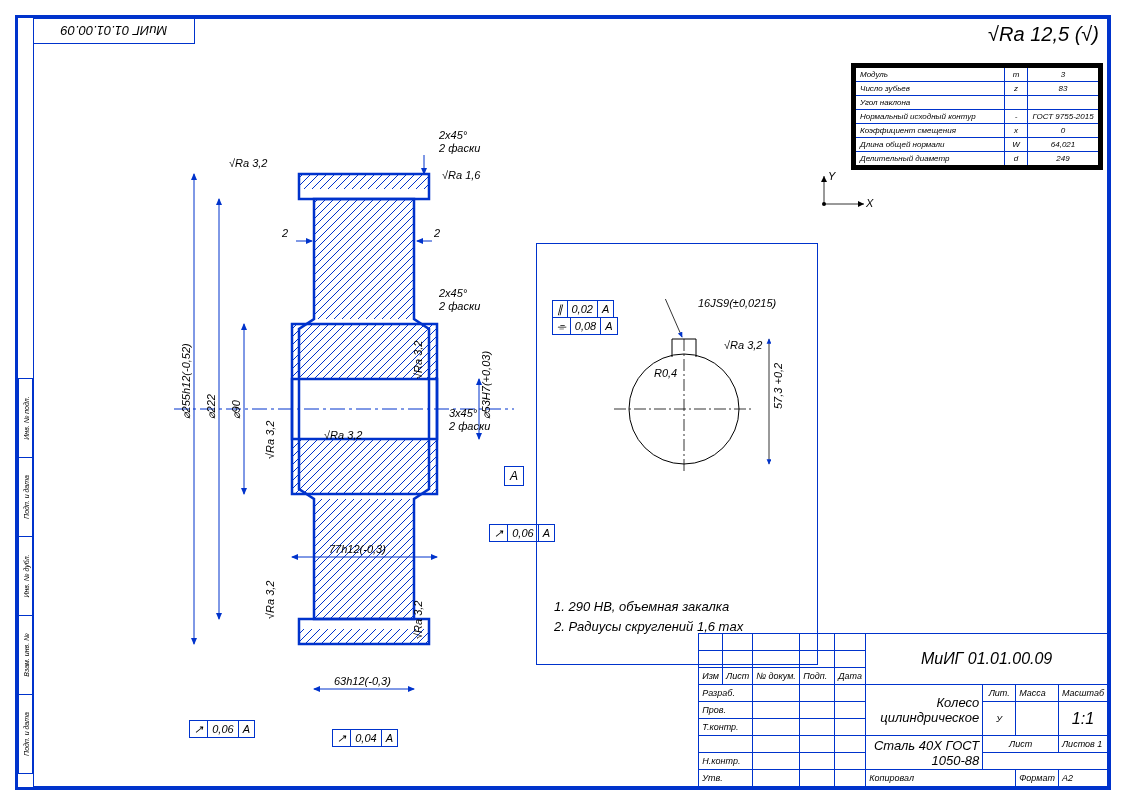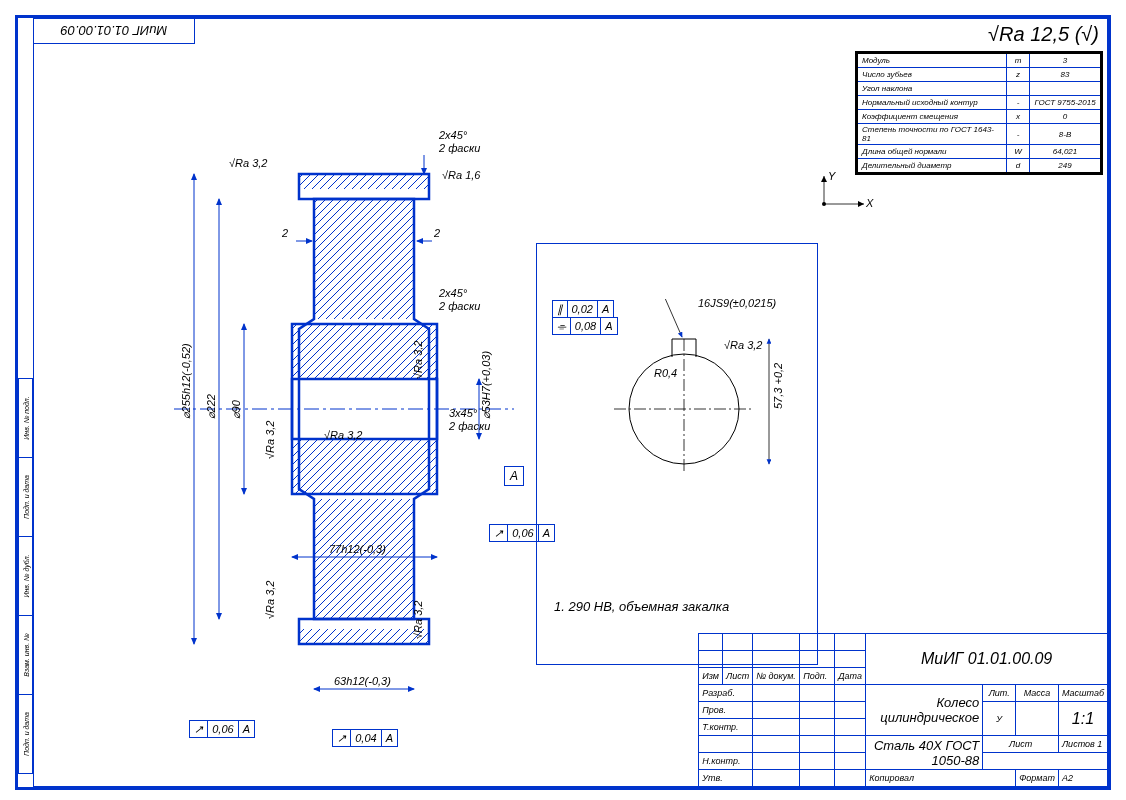--- a/index.html
+++ b/index.html
@@ -3,21 +3,21 @@
 <meta charset="utf-8">
 <style>
   html,body{margin:0;padding:0;width:1126px;height:800px;background:#fff;font-family:Arial,sans-serif;font-size:10px;color:#000;overflow:hidden}
   .frame{position:absolute;left:15px;top:15px;right:15px;bottom:10px;border:3px solid #0033cc}
   .frame-inner{position:absolute;left:15px;top:0;right:0;bottom:0;border:1px solid #0033cc}
   .topleft-box{position:absolute;left:-1px;top:-1px;width:160px;height:24px;border:1px solid #0033cc;display:flex;align-items:center;justify-content:center;transform:rotate(180deg);font-style:italic;font-size:13px}
   .left-tabs{position:absolute;left:-16px;top:360px;width:15px;bottom:0}
   .left-tabs .tab{border:1px solid #0033cc;margin-bottom:0;margin-top:-1px;height:78px;width:13px;background:#fff;position:relative}
   .left-tabs .tab span{position:absolute;left:50%;top:50%;transform:translate(-50%,-50%) rotate(-90deg);white-space:nowrap;font-size:7px;font-style:italic}
   .ra-top{position:absolute;right:8px;top:4px;font-style:italic;font-size:20px}
-  .param-table{position:absolute;right:4px;top:32px;border:3px solid #000000;border-collapse:collapse;font-size:8px;font-style:italic}
+  .param-table{position:absolute;right:4px;top:44px;border:5px solid #000000;border-collapse:collapse;font-size:8px;font-style:italic}
   .param-table td{border:1px solid #0033cc;padding:1px 4px;height:11px}
   .param-table td.c1{width:140px}
   .param-table td.c2{width:14px;text-align:center}
   .param-table td.c3{width:62px;text-align:center}
   .coord{position:absolute;left:780px;top:155px;width:60px;height:40px}
   .coord svg{overflow:visible}
   .detail-box{position:absolute;left:502px;top:224px;width:280px;height:420px;border:1px solid #0033cc}
   .notes{position:absolute;left:520px;top:578px;font-size:13px;font-style:italic;line-height:1.5}
   .title-block{position:absolute;right:-1px;bottom:-1px;border:1px solid #0033cc;border-collapse:collapse;font-size:9px;font-style:italic}
   .title-block td{border:1px solid #0033cc;padding:1px 3px;height:14px}
@@ -88,25 +88,20 @@
             <td class="c1">Нормальный исходный контур</td>
             <td class="c2">-</td>
             <td class="c3">ГОСТ 9755-2015</td>
           </tr>
     <tr>
             <td class="c1">Коэффициент смещения</td>
             <td class="c2">x</td>
             <td class="c3">0</td>
           </tr>
     <tr>
-            <td class="c1">Степень точности по ГОСТ 1643-81</td>
-            <td class="c2">-</td>
-            <td class="c3">8-B</td>
-          </tr>
-    <tr>
             <td class="c1">Длина общей нормали</td>
             <td class="c2">W</td>
             <td class="c3">64,021</td>
           </tr>
     <tr>
             <td class="c1">Делительный диаметр</td>
             <td class="c2">d</td>
             <td class="c3">249</td>
           </tr>
   </tbody>
@@ -232,20 +227,21 @@
         <div>A</div>
   </div>
   <div class="fcf" style="left:518px;top:298px">
     <div>⌯</div>
         <div>0,08</div>
         <div>A</div>
   </div>
 
   <div class="notes">
     <div>1. 290 HB, объемная закалка</div>
+    <div>2. Радиусы скруглений 1,6 max</div>
   </div>
 
   <table class="title-block">
     <tbody>
           <tr>
       <td style="width:14px"></td>
             <td style="width:14px"></td>
             <td style="width:40px"></td>
             <td style="width:28px"></td>
             <td style="width:24px"></td>
@@ -265,21 +261,21 @@
             <td>Подп.</td>
             <td>Дата</td>
           </tr>
     <tr>
       <td colspan="2">Разраб.</td>
             <td></td>
             <td></td>
             <td></td>
       <td rowspan="3" class="name" style="width:110px"><span>Колесо</span><br><span>цилиндрическое</span></td>
       <td style="width:26px;text-align:center">Лит.</td>
-            <td style="width:32px;text-align:center">Масса</td>
+            <td style="width:32px;">Масса</td>
             <td style="width:40px;text-align:center">Масштаб</td>
     </tr>
     <tr>
             <td colspan="2">Пров.</td>
             <td></td>
             <td></td>
             <td></td>
       <td rowspan="2" style="text-align:center">У</td>
             <td rowspan="2"></td>
             <td rowspan="2" class="big-num">1:1</td>

